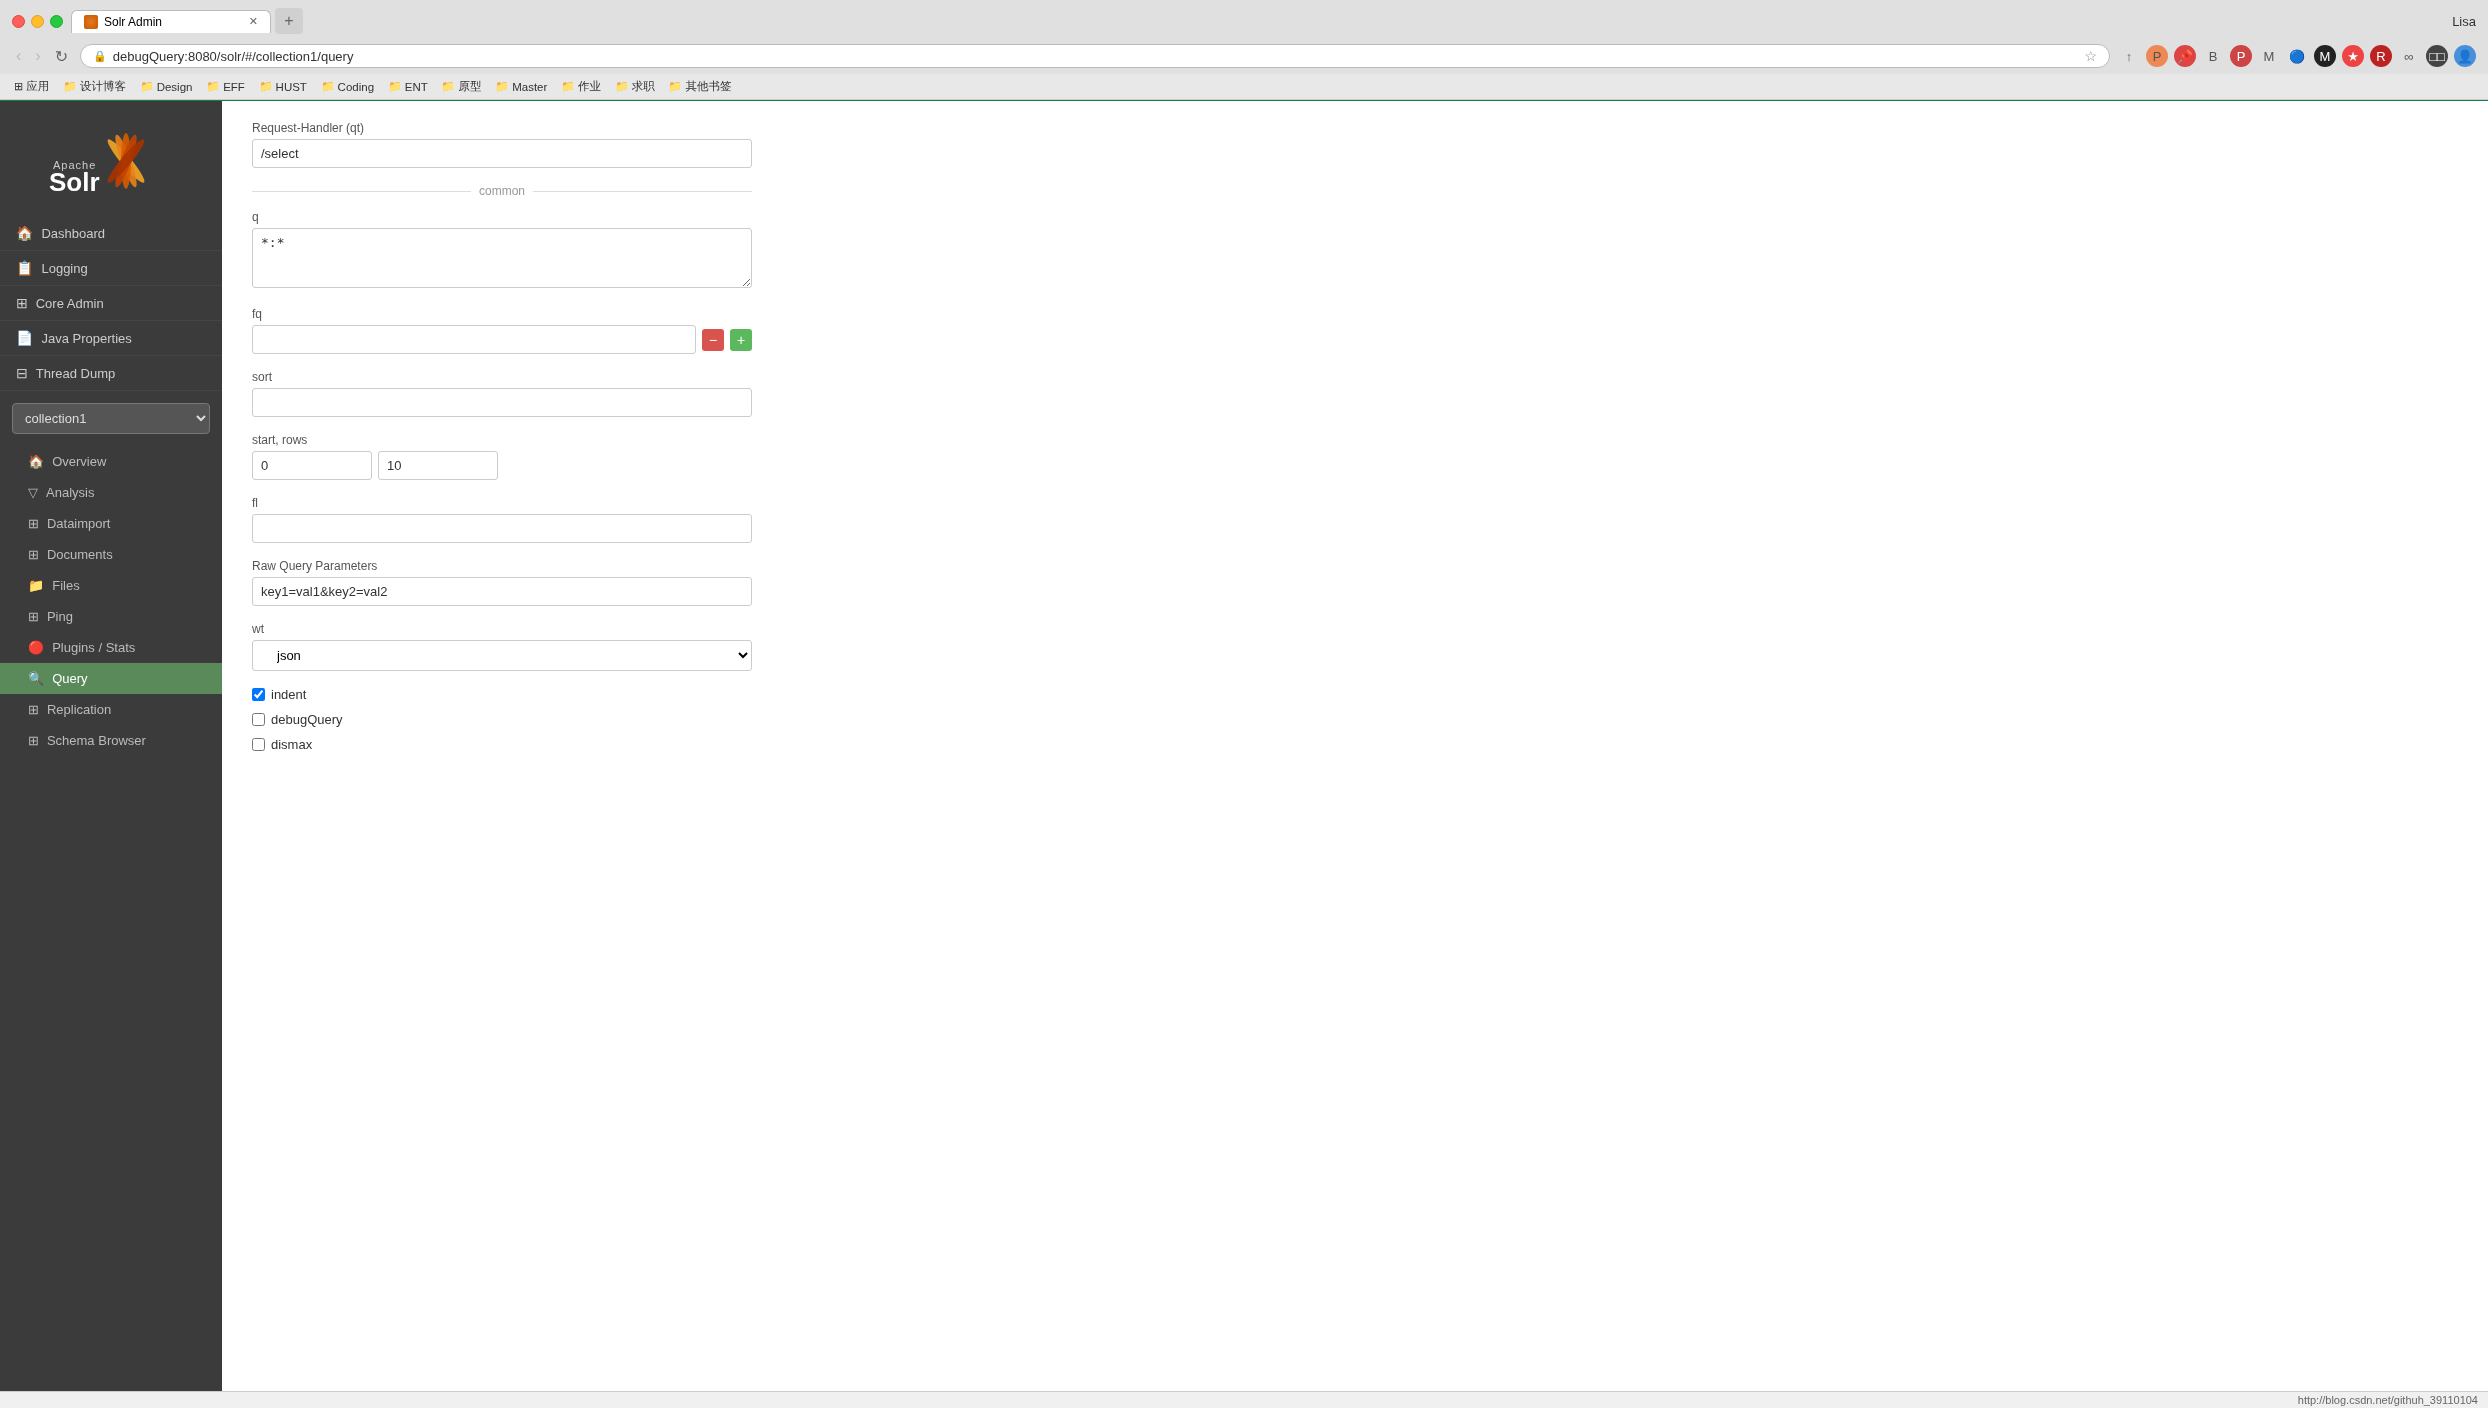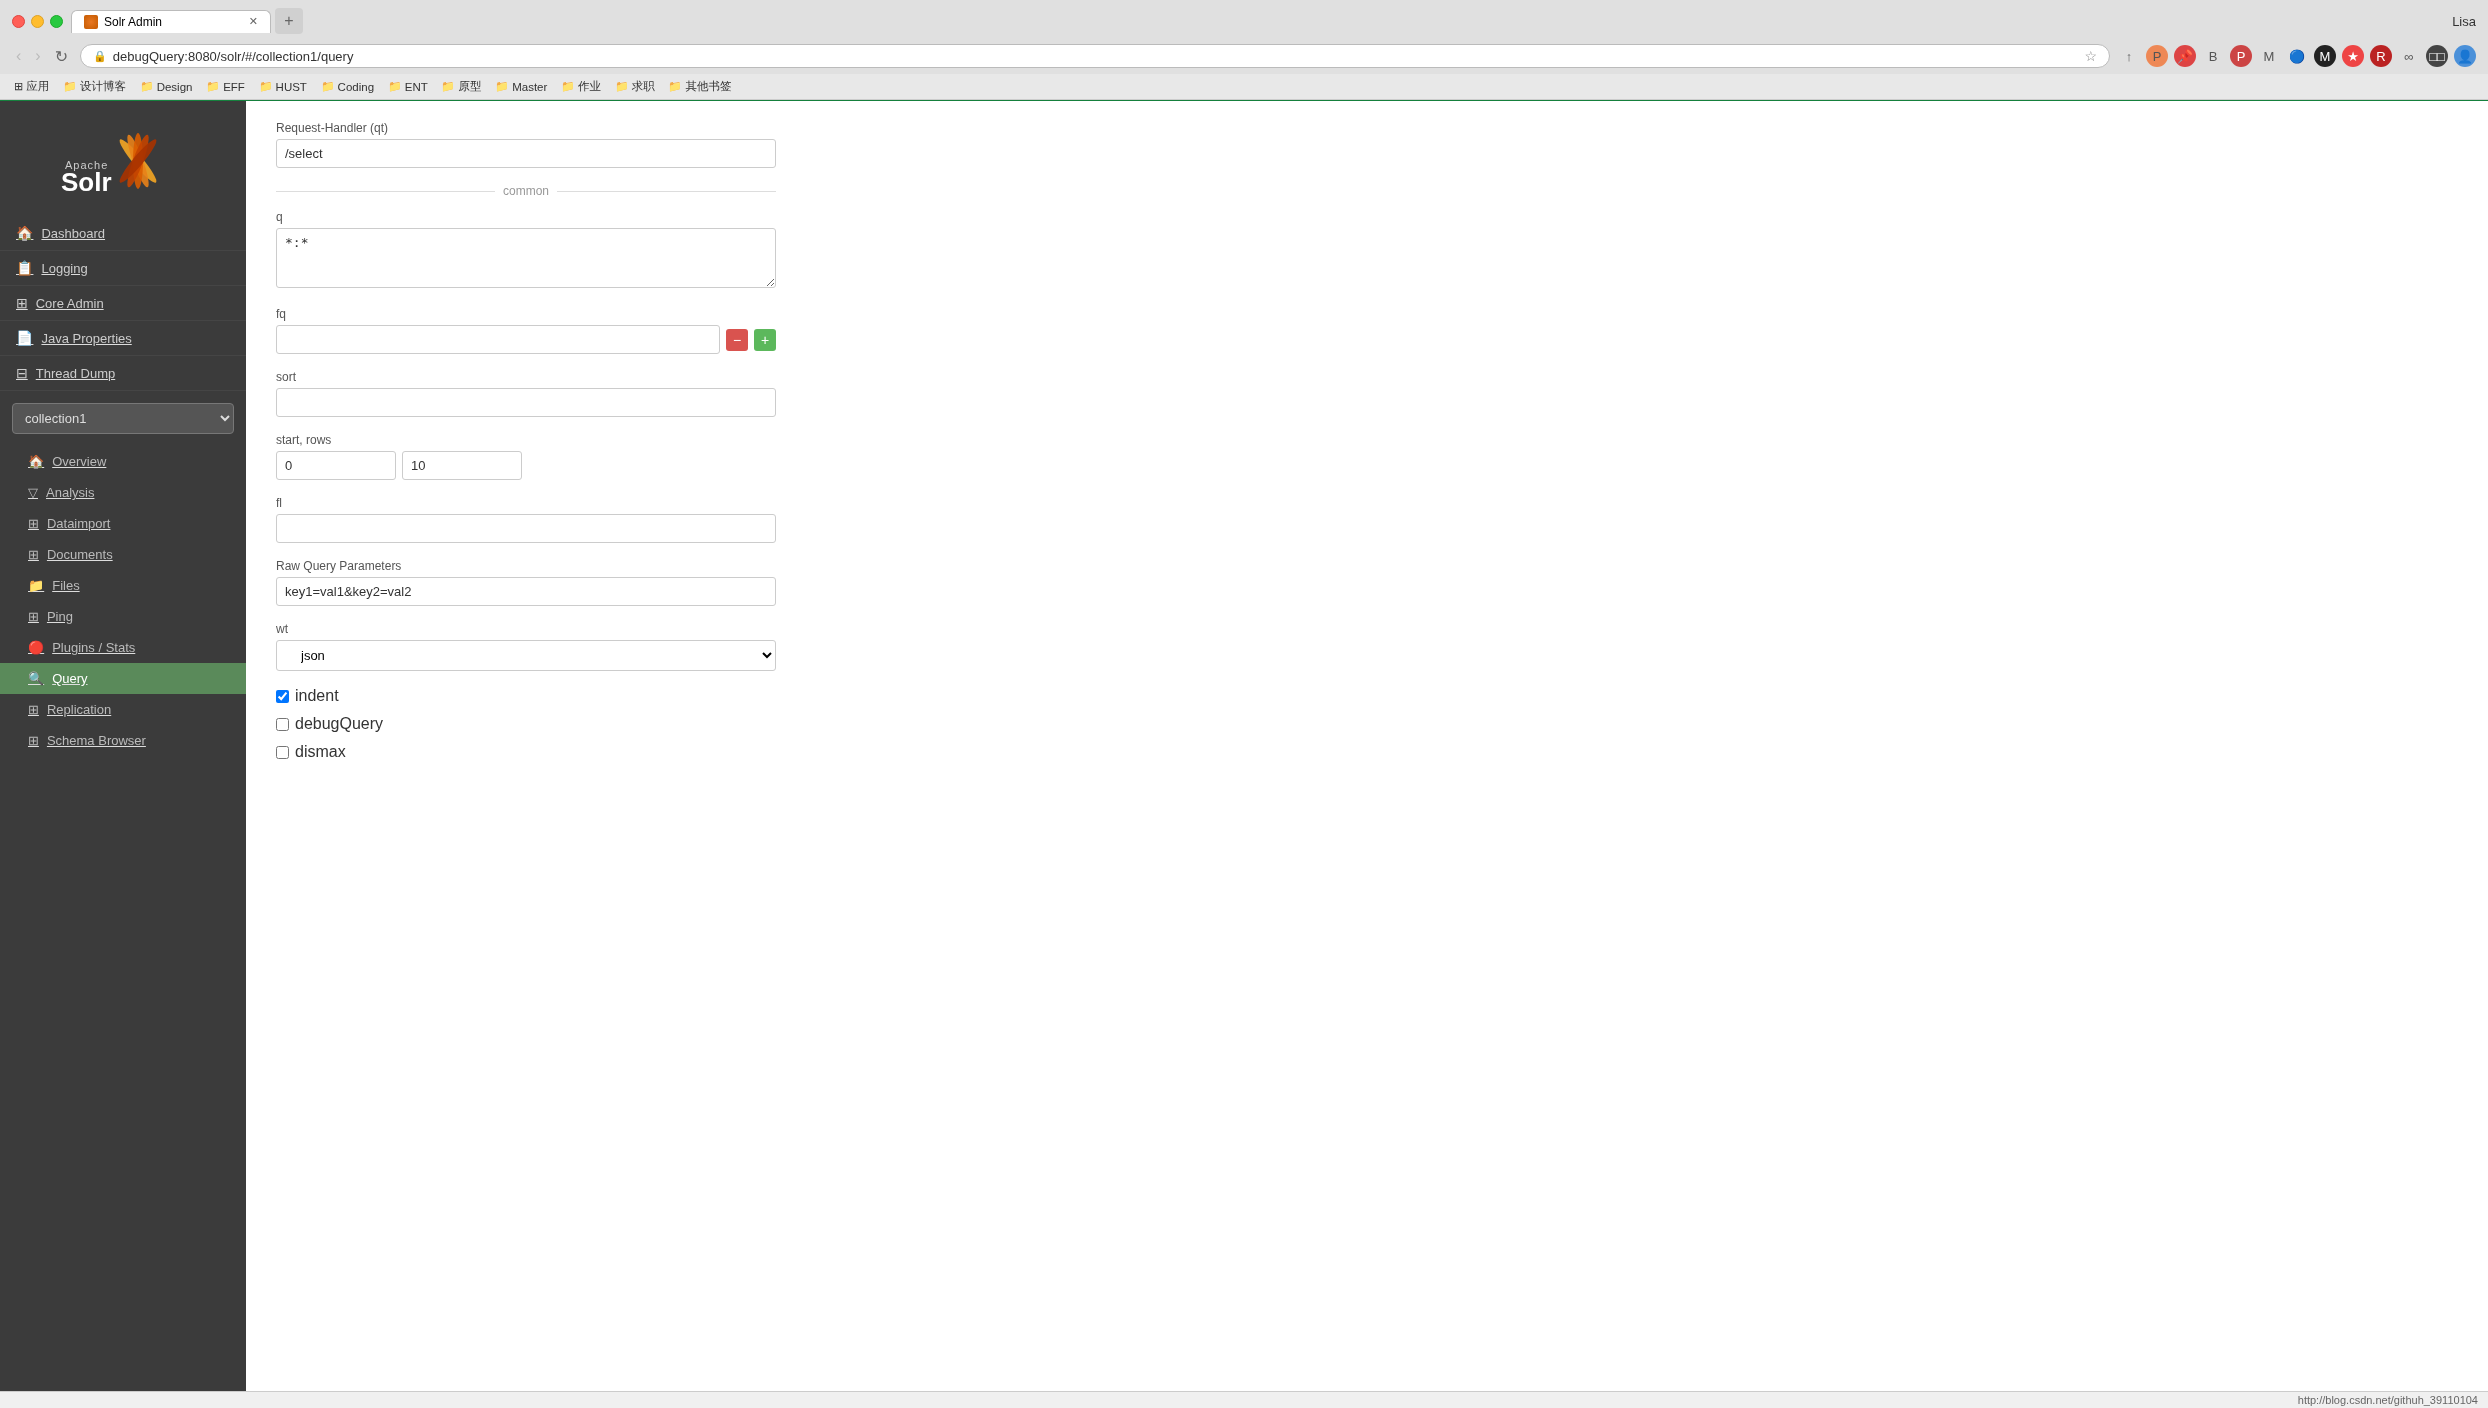--- a/index.html
+++ b/index.html
@@ -94,26 +94,25 @@
 
     
     .main-layout {
       display: flex;
       height: calc(100vh - 110px);
       background: #f5f5f5;
     }
 
     
     .sidebar {
-      width: 246px;
+      width: 222px;
       background: #3b3b3b;
       flex-shrink: 0;
       overflow-y: auto;
       color: #ddd;
-      text-decoration: underline;
     }
     .solr-logo {
       padding: 20px 16px;
       text-align: center;
     }
     .sidebar-nav-item {
       display: flex;
       align-items: center;
       gap: 8px;
       padding: 9px 16px;
@@ -248,21 +247,21 @@
       background: white;
     }
 
     .checkbox-row {
       display: flex;
       align-items: center;
       gap: 6px;
       margin-bottom: 10px;
     }
     .checkbox-row input[type="checkbox"] { cursor: pointer; }
-    .checkbox-label { font-size: 16px; color: #333; cursor: pointer; }
+    .checkbox-label { font-size: 13px; color: #333; cursor: pointer; }
 
     
     .status-bar {
       position: fixed;
       bottom: 0;
       left: 0; right: 0;
       background: #f0f0f0;
       border-top: 1px solid #ccc;
       padding: 2px 10px;
       font-size: 11px;

